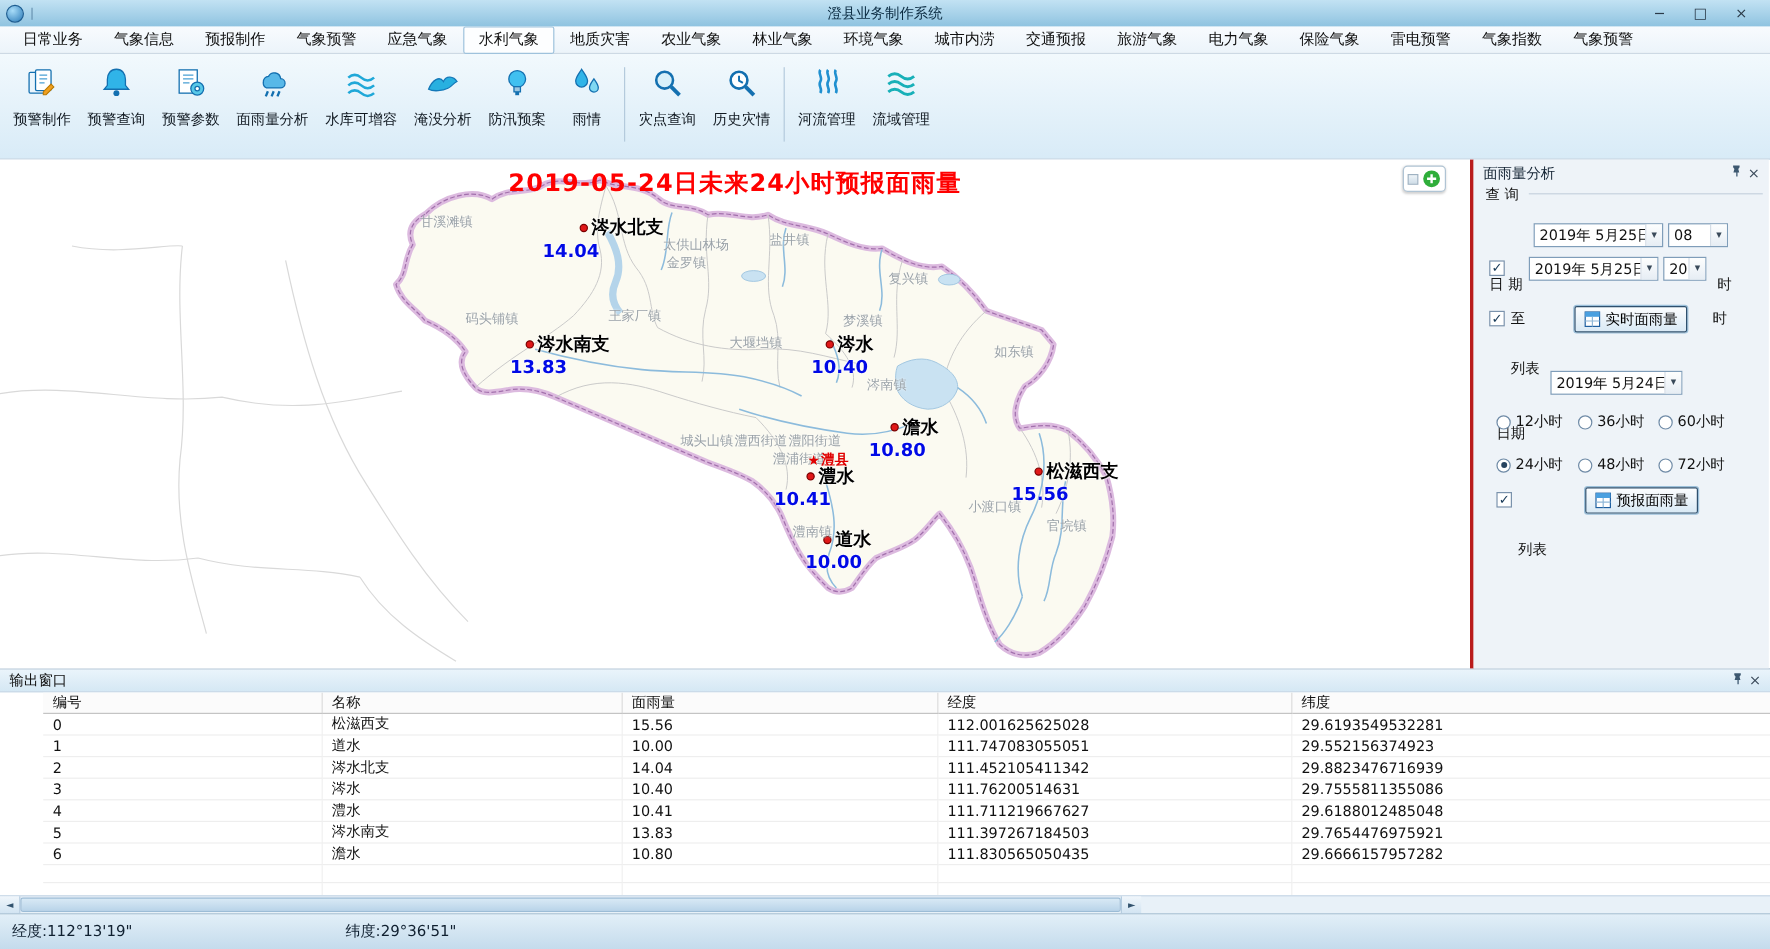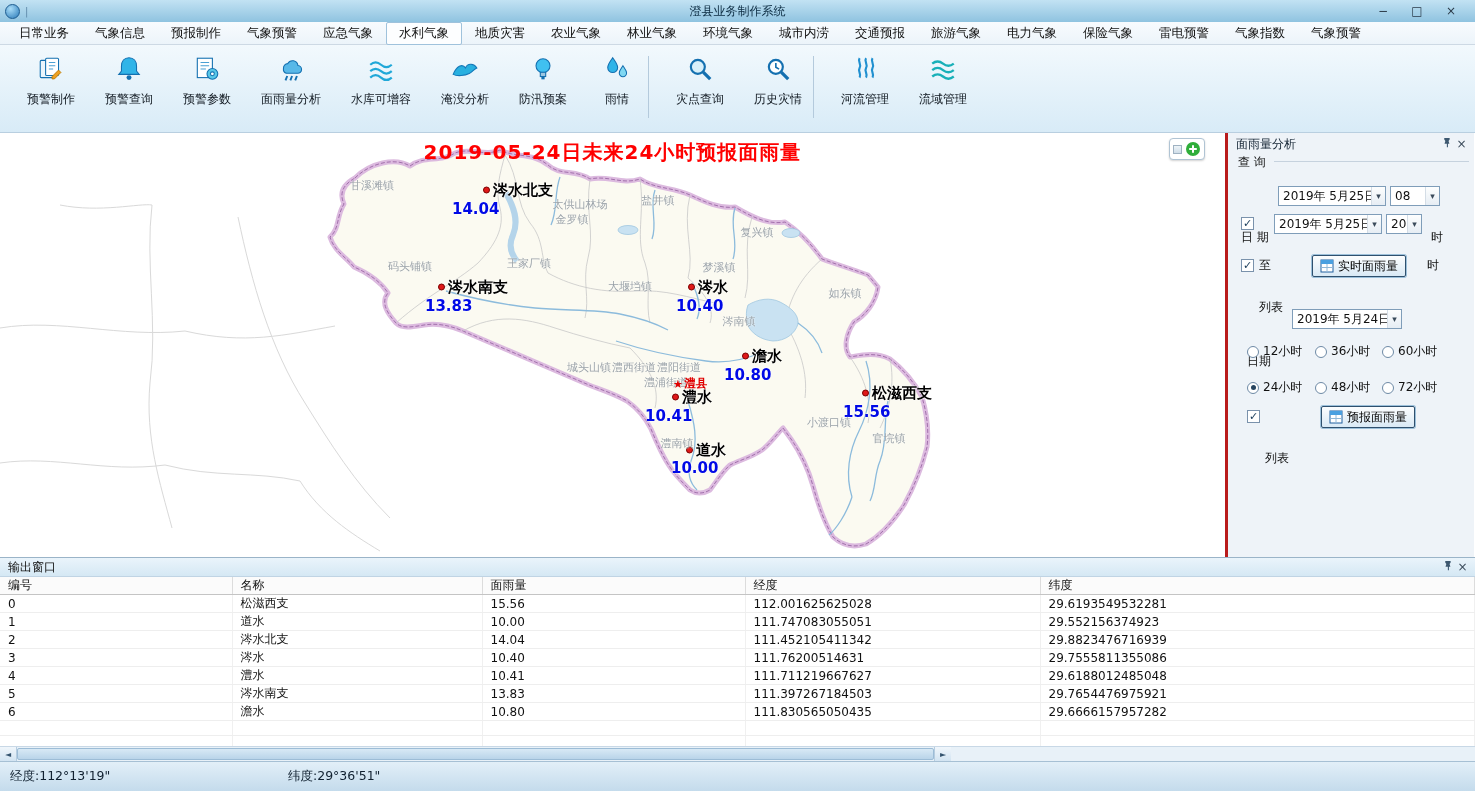--- a/index.html
+++ b/index.html
@@ -14,21 +14,21 @@
   .win-controls { margin-left:auto; display:flex; gap:16px; padding-right:10px; z-index:2; }
   .win-btn { width:18px; text-align:center; color:#2a3a48; cursor:pointer; font-size:12px; line-height:20px; }
 
   
   .menubar { height:23px; background:linear-gradient(#f8fbfe,#ecf4fa); border-bottom:1px solid #cdd9e4; display:flex; align-items:center; padding:0 6px; flex:none; }
   .menu-item { padding:2px 12px; font-size:12.5px; color:#101010; cursor:pointer; border:1px solid transparent; white-space:nowrap; }
   .menu-item.active { background:#fdfeff; border-color:#9fc2dc; border-radius:2px; }
 
   
   .toolbar { height:88px; background:linear-gradient(#f2f9fd,#d8ebf7); border-bottom:1px solid #b9cfe0; display:flex; align-items:stretch; padding:3px 4px 0; flex:none; }
-  .toolbar-button { min-width:54px; padding:7px 7px 4px; display:flex; flex-direction:column; align-items:center; gap:8px; cursor:pointer;margin-left:16px; }
+  .toolbar-button { min-width:54px; padding:7px 7px 4px; display:flex; flex-direction:column; align-items:center; gap:8px; cursor:pointer; }
   .tb-icon { width:28px; height:28px; display:block; }
   .tb-icon svg { width:100%; height:100%; }
   .tb-label { font-size:12px; white-space:nowrap; color:#101820; }
   .toolbar-sep { width:1px; background:#b4cadc; margin:8px 4px 14px; }
 
   
   .main { display:flex; height:424px; flex:none; }
   .map-area { position:relative; width:1228px; height:424px; background:#fff; border-right:3px solid #b91c1c; overflow:hidden; }
   .map-svg { position:absolute; left:0; top:0; }
   .map-title { position:absolute; top:6px; left:0; width:100%; text-align:center; color:#f00; font-size:20px; font-weight:bold; letter-spacing:1px; pointer-events:none; }
@@ -60,21 +60,21 @@
   .radio-circle { width:12px; height:12px; border-radius:50%; border:1px solid #6e8aa6; background:#fff; position:relative; flex:none; }
   .radio.selected .radio-circle::after { content:""; position:absolute; left:2.5px; top:2.5px; right:2.5px; bottom:2.5px; border-radius:50%; background:#27445f; }
   .panel-button { position:absolute; height:22px; display:inline-flex; align-items:center; gap:4px; padding:0 7px; background:linear-gradient(#fcfdfe,#d9e9f5); border:1px solid #2f506e; border-radius:2px; box-shadow:0 0 0 1px #9cc0da; cursor:pointer; font-size:12px; font-family:inherit; }
   .btn-icon { width:14px; height:14px; display:block; }
   .btn-icon svg { width:100%; height:100%; }
 
   
   .output-window { height:204px; border-top:1px solid #9ab4c8; display:flex; flex-direction:column; background:#fff; flex:none; }
   .output-header { height:19px; background:linear-gradient(#eaf4fb,#d5e8f4); border-bottom:1px solid #c0d4e4; display:flex; align-items:center; padding:0 5px 0 8px; flex:none; }
   .output-title { flex:1; }
-  .output-body { flex:1; overflow:hidden; }
+  .output-body { flex:1; overflow:hidden;padding-left:36px; }
   table.output-table { border-collapse:collapse; width:1475px; table-layout:fixed; }
   .output-table th { text-align:left; font-weight:normal; font-size:12px; height:17px; padding:0 4px 0 8px; border-right:1px solid #dcdcdc; border-bottom:1px solid #c4c4c4; background:#fbfbfb; white-space:nowrap; }
   .output-table td { font-size:12px; height:15px; padding:0 4px 0 8px; border-right:1px solid #f0f0f0; border-bottom:1px solid #eeeeee; white-space:nowrap; overflow:hidden; }
   .hscroll { height:15px; background:#e8f1f8; display:flex; align-items:stretch; border-top:1px solid #c8d8e6; flex:none; }
   .hscroll-arrow { width:17px; display:flex; align-items:center; justify-content:center; font-size:8px; color:#33536e; background:linear-gradient(#f0f6fb,#d2e4f2); border-right:1px solid #b6cde0; cursor:pointer; }
   .hscroll-arrow.left::after { content:"◄"; }
   .hscroll-arrow.right { border-left:1px solid #b6cde0; border-right:none; }
   .hscroll-arrow.right::after { content:"►"; }
   .hscroll-thumb { width:917px; background:linear-gradient(#d8e9f5,#b9d4e9); border:1px solid #9cbcd6; border-radius:2px; margin:1px 0; cursor:pointer; }
   .hscroll-rest { flex:1; }

